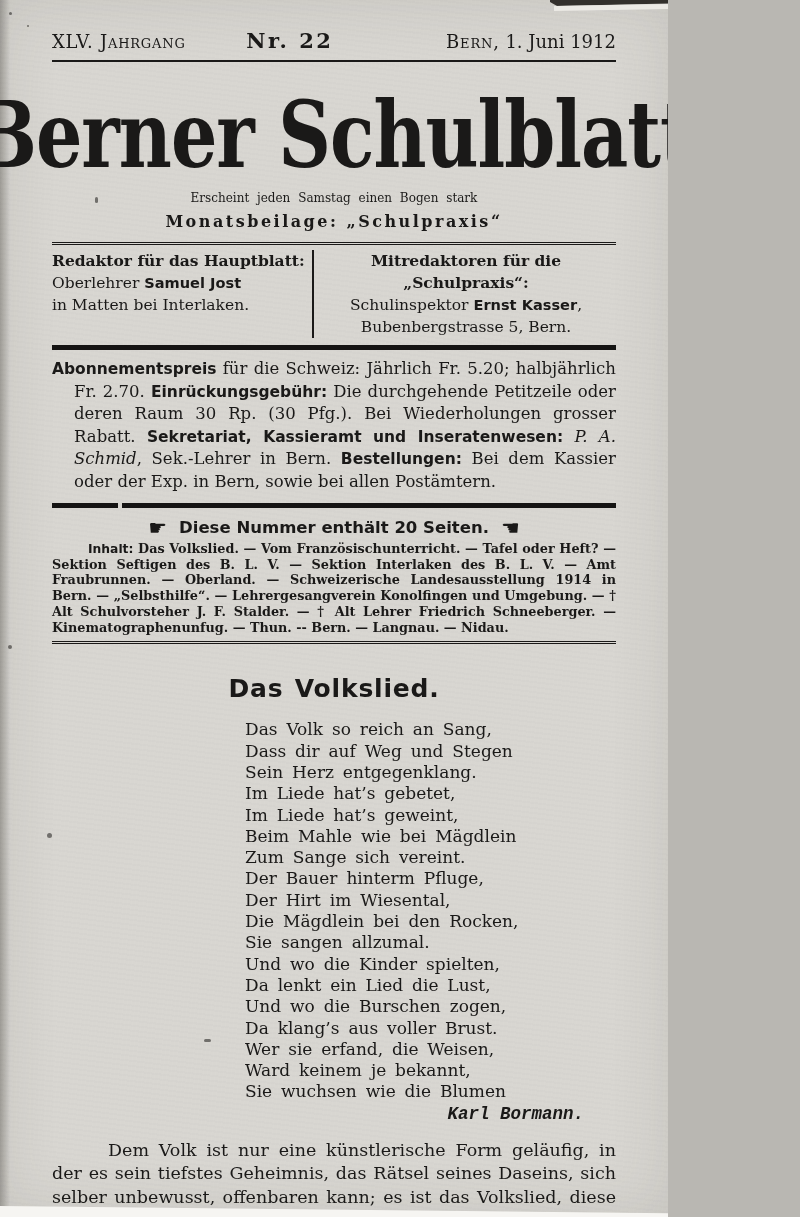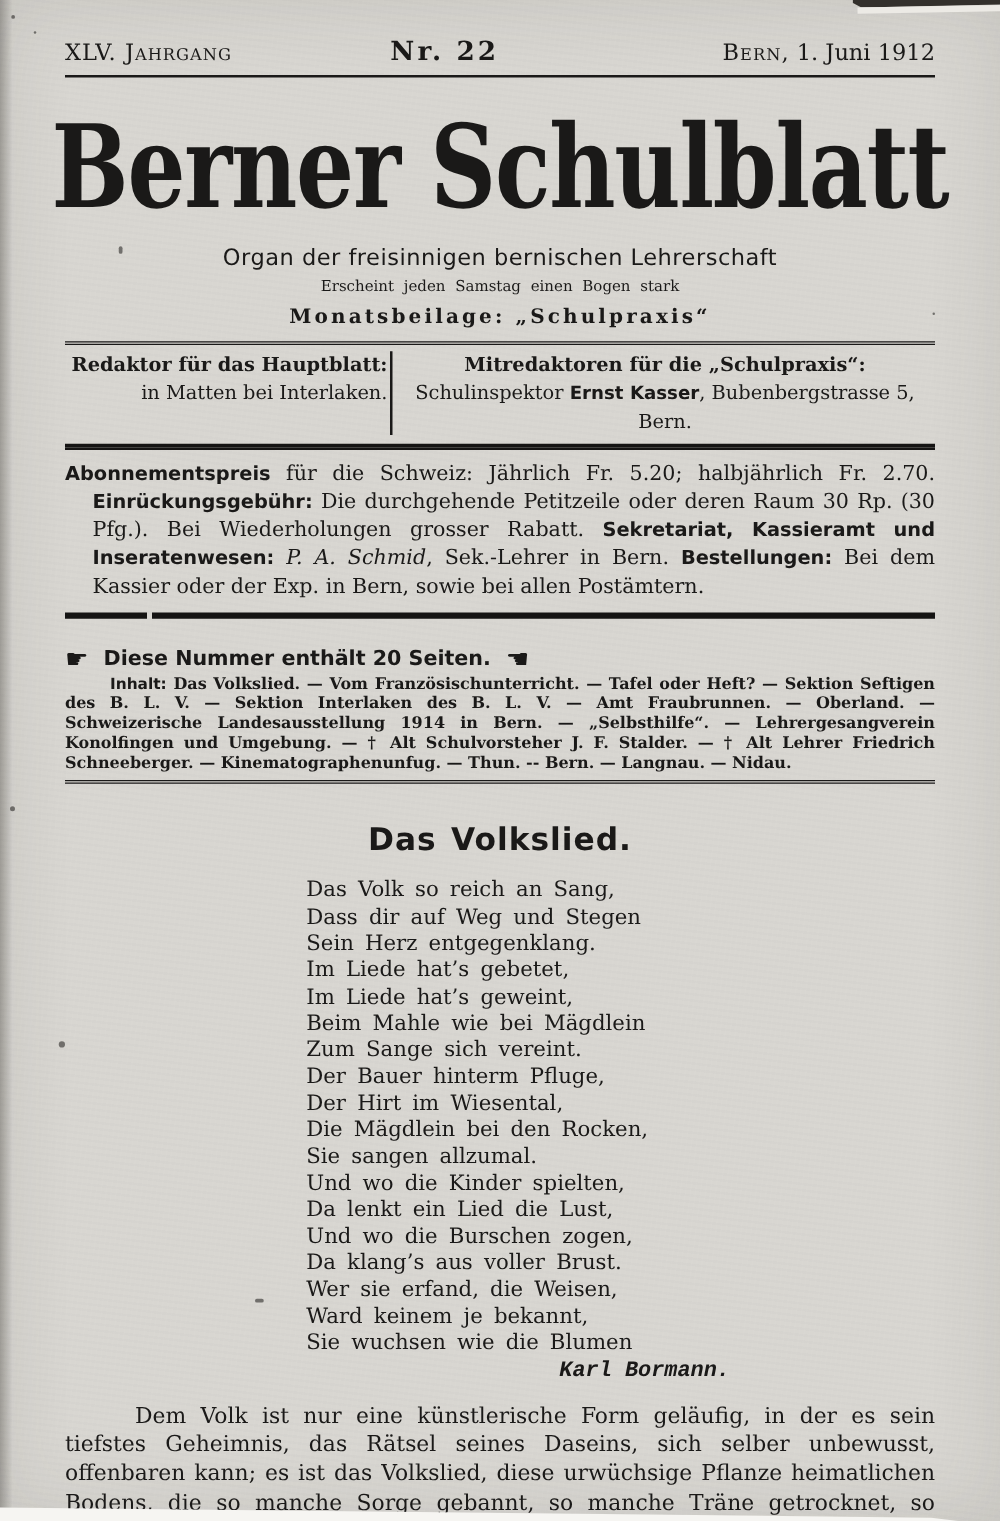--- a/index.html
+++ b/index.html
@@ -8,21 +8,21 @@
   }
   *{box-sizing:border-box;}
   html,body{margin:0;padding:0;}
   body{
     width:800px;height:1217px;
     background:#b9b7b2;
     font-family:"DejaVu Serif","Liberation Serif",serif;
     color:var(--ink);
   }
   .page{
-    position:relative;width:800px;height:1217px;overflow:hidden;
+    position:relative;width:668px;height:1217px;overflow:hidden;
     background:var(--paper);
     background-image:
       repeating-linear-gradient(7deg, rgba(0,0,0,0.013) 0 2px, rgba(0,0,0,0) 2px 5px),
       repeating-linear-gradient(97deg, rgba(255,255,255,0.03) 0 1px, rgba(255,255,255,0) 1px 4px);
     box-shadow:inset 0 0 60px rgba(60,55,48,0.12);
   }
   .edge-left{position:absolute;left:0;top:0;bottom:0;width:10px;
     background:linear-gradient(90deg, rgba(45,42,38,0.30), rgba(45,42,38,0));pointer-events:none;}
   .corner-tr-dark{position:absolute;top:0;right:0;width:118px;height:6px;background:#33302c;
     clip-path:polygon(0 0,100% 0,100% 60%,6% 100%,0 35%);}
@@ -56,36 +56,36 @@
   .subtitle3{margin-top:7px;text-align:center;font-weight:bold;font-size:16px;letter-spacing:2.5px;}
 
   
   .rule-dbl-thin{margin-top:11px;height:3px;border-top:1px solid var(--ink);border-bottom:1px solid var(--ink);}
   .rule-thick-dbl{height:4px;border-top:3px solid #151413;border-bottom:2px solid #151413;}
   .rule-heavy{margin-top:9px;height:5px;
     background:linear-gradient(90deg,#151413 0 66px,rgba(0,0,0,0) 66px 70px,#151413 70px 100%);}
 
   
   .editors{display:flex;align-items:stretch;padding:5px 0 7px;font-size:15.5px;line-height:1.42;}
-  .ed-left{flex:0 0 258px;text-align:right;}
+  .ed-left{flex:0 0 258px;text-align:left;}
   .ed-div{border-left:2px solid var(--ink);margin:0 2px;}
   .ed-right{flex:1;text-align:center;}
   .ed-head{font-weight:bold;}
   .b-sans{font-family:"DejaVu Sans","Liberation Sans",sans-serif;font-weight:bold;font-size:0.94em;}
 
   
   .subscription{
     margin:8px 0 0 0;font-size:16.5px;line-height:1.37;text-align:justify;
     text-indent:-22px;padding-left:22px;
   }
   .subscription .b{font-family:"DejaVu Sans","Liberation Sans",sans-serif;font-weight:bold;font-size:15.5px;}
   .subscription .i{font-style:italic;}
 
   
-  .banner{margin-top:18px;
+  .banner{margin-top:6px;text-align:center;
     font-family:"DejaVu Sans","Liberation Sans",sans-serif;font-weight:bold;font-size:16.5px;}
   .manicule{font-size:21px;position:relative;top:2px;}
   .manicule.r{margin-right:12px;}
   .manicule.l{margin-left:12px;}
   .toc{margin:3px 0 0 0;font-size:12.8px;font-weight:bold;line-height:1.23;text-align:justify;text-indent:36px;}
   .toc .label{font-family:"DejaVu Sans","Liberation Sans",sans-serif;font-size:12.3px;}
   .rule-dbl-thin2{margin-top:6px;height:3px;border-top:1px solid var(--ink);border-bottom:1px solid var(--ink);}
 
   
   .article-title{margin:30px 0 0 0;text-align:center;
@@ -124,29 +124,29 @@
     <header class="issue-line">
       <span class="smallcaps">XLV. Jahrgang</span>
       <span class="issue-no">Nr. 22</span>
       <span><span class="smallcaps">Bern,</span><span> 1. Juni 1912</span></span>
     </header>
     <div class="header-rule"></div>
 
     <div class="masthead">
       <span class="masthead-inner">Berner Schulblatt</span>
     </div>
-    <div class="subtitle1">Organ der freisinnigen bernischen Lehrerschaft</div>
     <div class="subtitle2">Erscheint jeden Samstag einen Bogen stark</div>
     <div class="subtitle3">Monatsbeilage: „Schulpraxis“</div>
 
     <div class="rule-dbl-thin"></div>
 
     <section class="editors">
       <div class="ed-left">
         <div class="ed-head">Redaktor für das Hauptblatt:</div>
+        <div><span>Oberlehrer </span><span class="b-sans">Samuel Jost</span></div>
         <div>in Matten bei Interlaken.</div>
       </div>
       <div class="ed-div"></div>
       <div class="ed-right">
         <div class="ed-head">Mitredaktoren für die „Schulpraxis“:</div>
         <div><span>Schulinspektor </span><span class="b-sans">Ernst Kasser</span><span>, Bubenbergstrasse 5, Bern.</span></div>
       </div>
     </section>
 
     <div class="rule-thick-dbl"></div>

